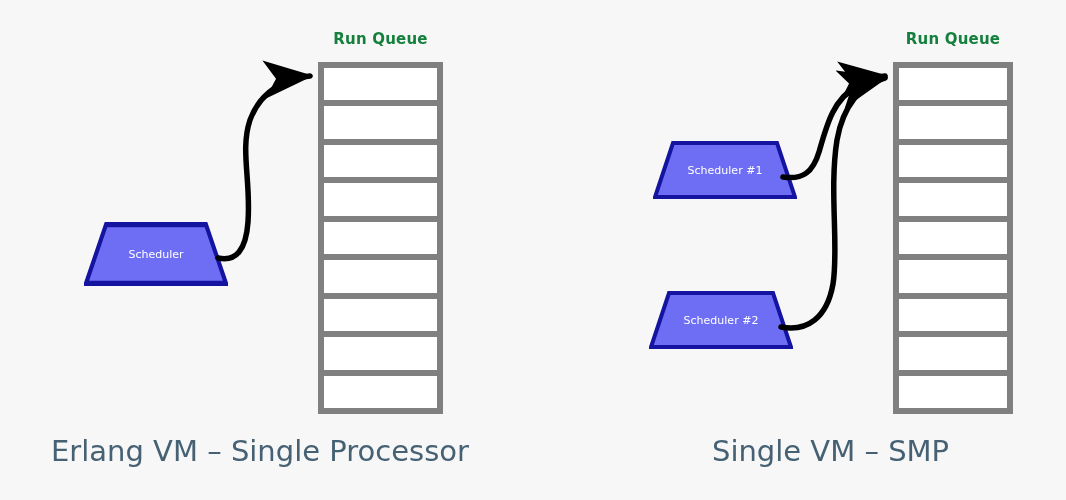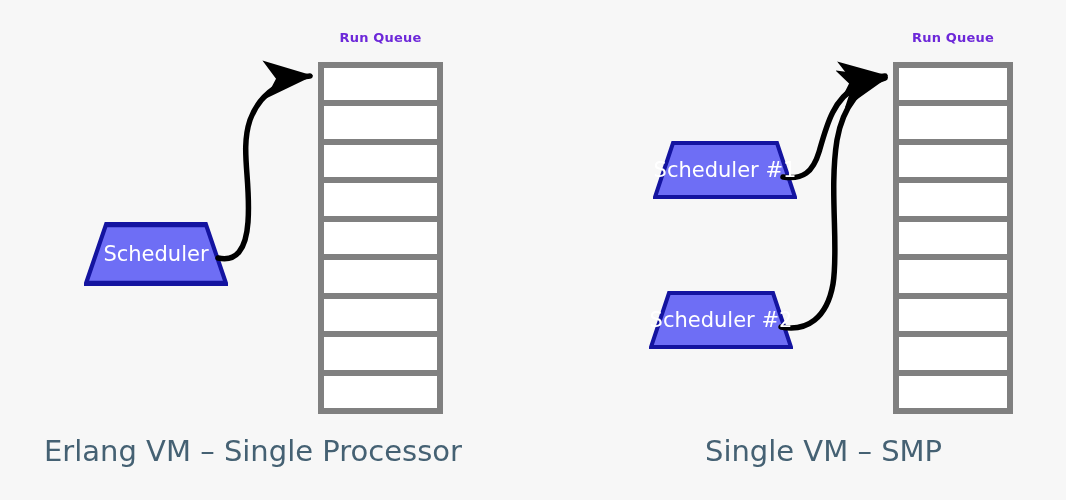--- a/index.html
+++ b/index.html
@@ -40,23 +40,23 @@
   .queue-cell {
     box-sizing: border-box;
     background: #ffffff;
     flex: 1 1 auto;
     margin-bottom: 6px;
   }
   .queue-cell:last-child { margin-bottom: 0; }
 
   .queue-label {
     position: absolute;
-    color: #6d28d9;
+    color: #15803d;
     font-family: "DejaVu Sans", sans-serif;
-    font-size: 13px;
+    font-size: 15px;
     font-weight: 600;
     letter-spacing: 0.2px;
     white-space: nowrap;
     text-align: center;
   }
 
   
   .sched {
     position: absolute;
     display: flex;
@@ -65,21 +65,21 @@
   }
   .sched-shape {
     position: absolute;
     inset: 0;
   }
   .sched-shape svg { display: block; width: 100%; height: 100%; }
   .sched-text {
     position: relative;
     color: #ffffff;
     font-family: "DejaVu Sans", sans-serif;
-    font-size: 21px;
+    font-size: 11px;
     line-height: 1;
     white-space: nowrap;
     z-index: 2;
   }
 
   
   .arrows {
     position: absolute;
     left: 0;
     top: 0;
@@ -90,20 +90,21 @@
   }
 
   
   .caption {
     position: absolute;
     color: #456173;
     font-family: "DejaVu Sans", sans-serif;
     font-size: 29px;
     line-height: 1;
     white-space: nowrap;
+    margin-left: 7px;
   }
 </style>
 </head>
 <body>
 
 <div id="slide">
 
   <div class="panel" id="panel-single">
 
     <div class="queue-label" style="left:318px; top:30px; width:125px;">Run Queue</div>

